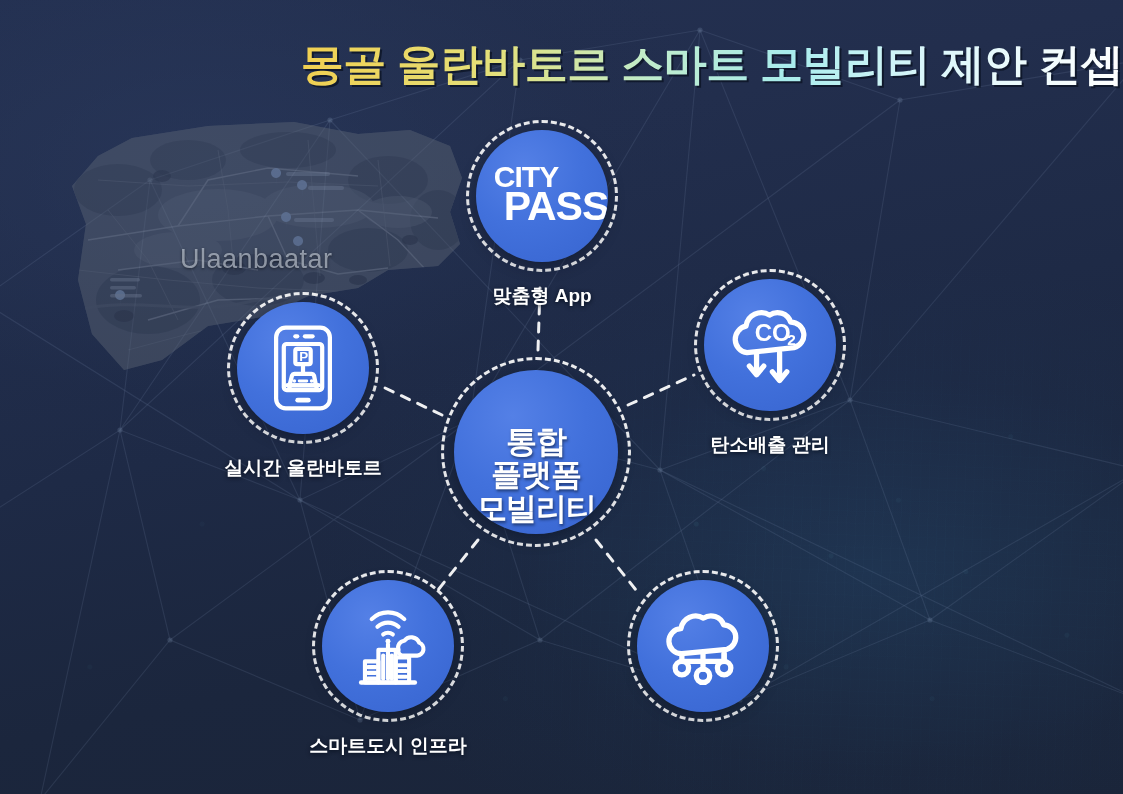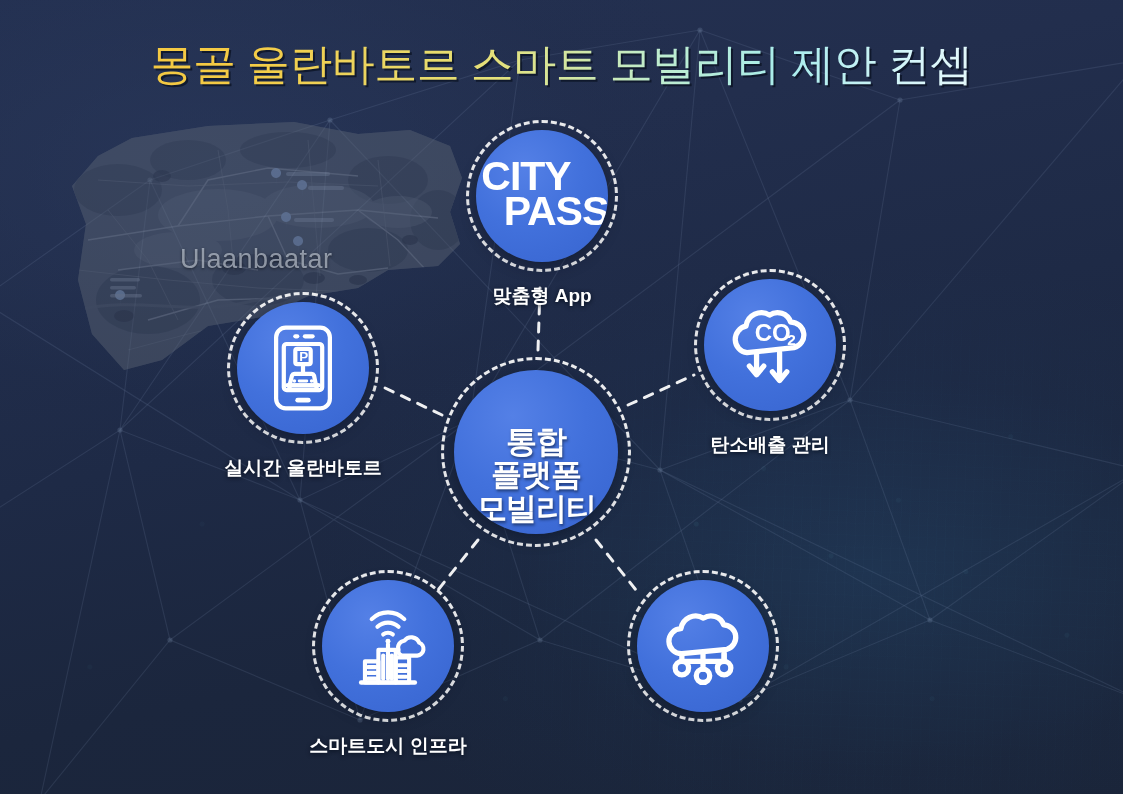--- a/index.html
+++ b/index.html
@@ -61,23 +61,23 @@
   .maplabel{
     position:absolute; left:122px; top:124px;
     color:rgba(206,214,226,.62);
     font-size:27px; letter-spacing:.5px; font-weight:400;
     text-shadow:0 1px 3px rgba(0,0,0,.5);
   }
 
   
   .title{
     position:absolute; left:0; right:0; top:36px;
-    text-align:center;
+    text-align:right;
     font-size:43px;
-    font-weight:normal;
+    font-weight:bold;
     letter-spacing:-0.5px;
     white-space:nowrap;
     background-image:linear-gradient(95deg,#f3c53f 0%,#f4cb45 22%,#e4e07a 44%,#bfeccd 58%,#a8ecec 70%,#d9f6fa 82%,#ffffff 100%);
     -webkit-background-clip:text;
             background-clip:text;
     color:transparent;
     -webkit-text-fill-color:transparent;
     filter:drop-shadow(2px 2px 0 rgba(10,18,34,.75));
   }
 
@@ -127,21 +127,21 @@
   #node-co2{left:694px;top:269px;text-align:center;}
   #node-parking{left:227px;top:292px;}
   #node-city{left:312px;top:570px;}
   #node-data{left:627px;top:570px;}
 
   
   .citypass{
     display:flex;flex-direction:column;align-items:center;justify-content:center;
     color:#fff;font-weight:bold;line-height:.94;
   }
-  .cp-1{font-size:41px;letter-spacing:-1px;transform:translateX(-16px);}
+  .cp-1{font-size:30px;letter-spacing:-1px;transform:translateX(-16px);}
   .cp-2{font-size:41px;letter-spacing:-1px;transform:translateX(14px) translateY(-4px);}
 
   .ico{width:96px;height:96px;display:block;}
 </style>
 </head>
 <body>
 
 <div id="stage">
 
   <div class="citylights"></div>

